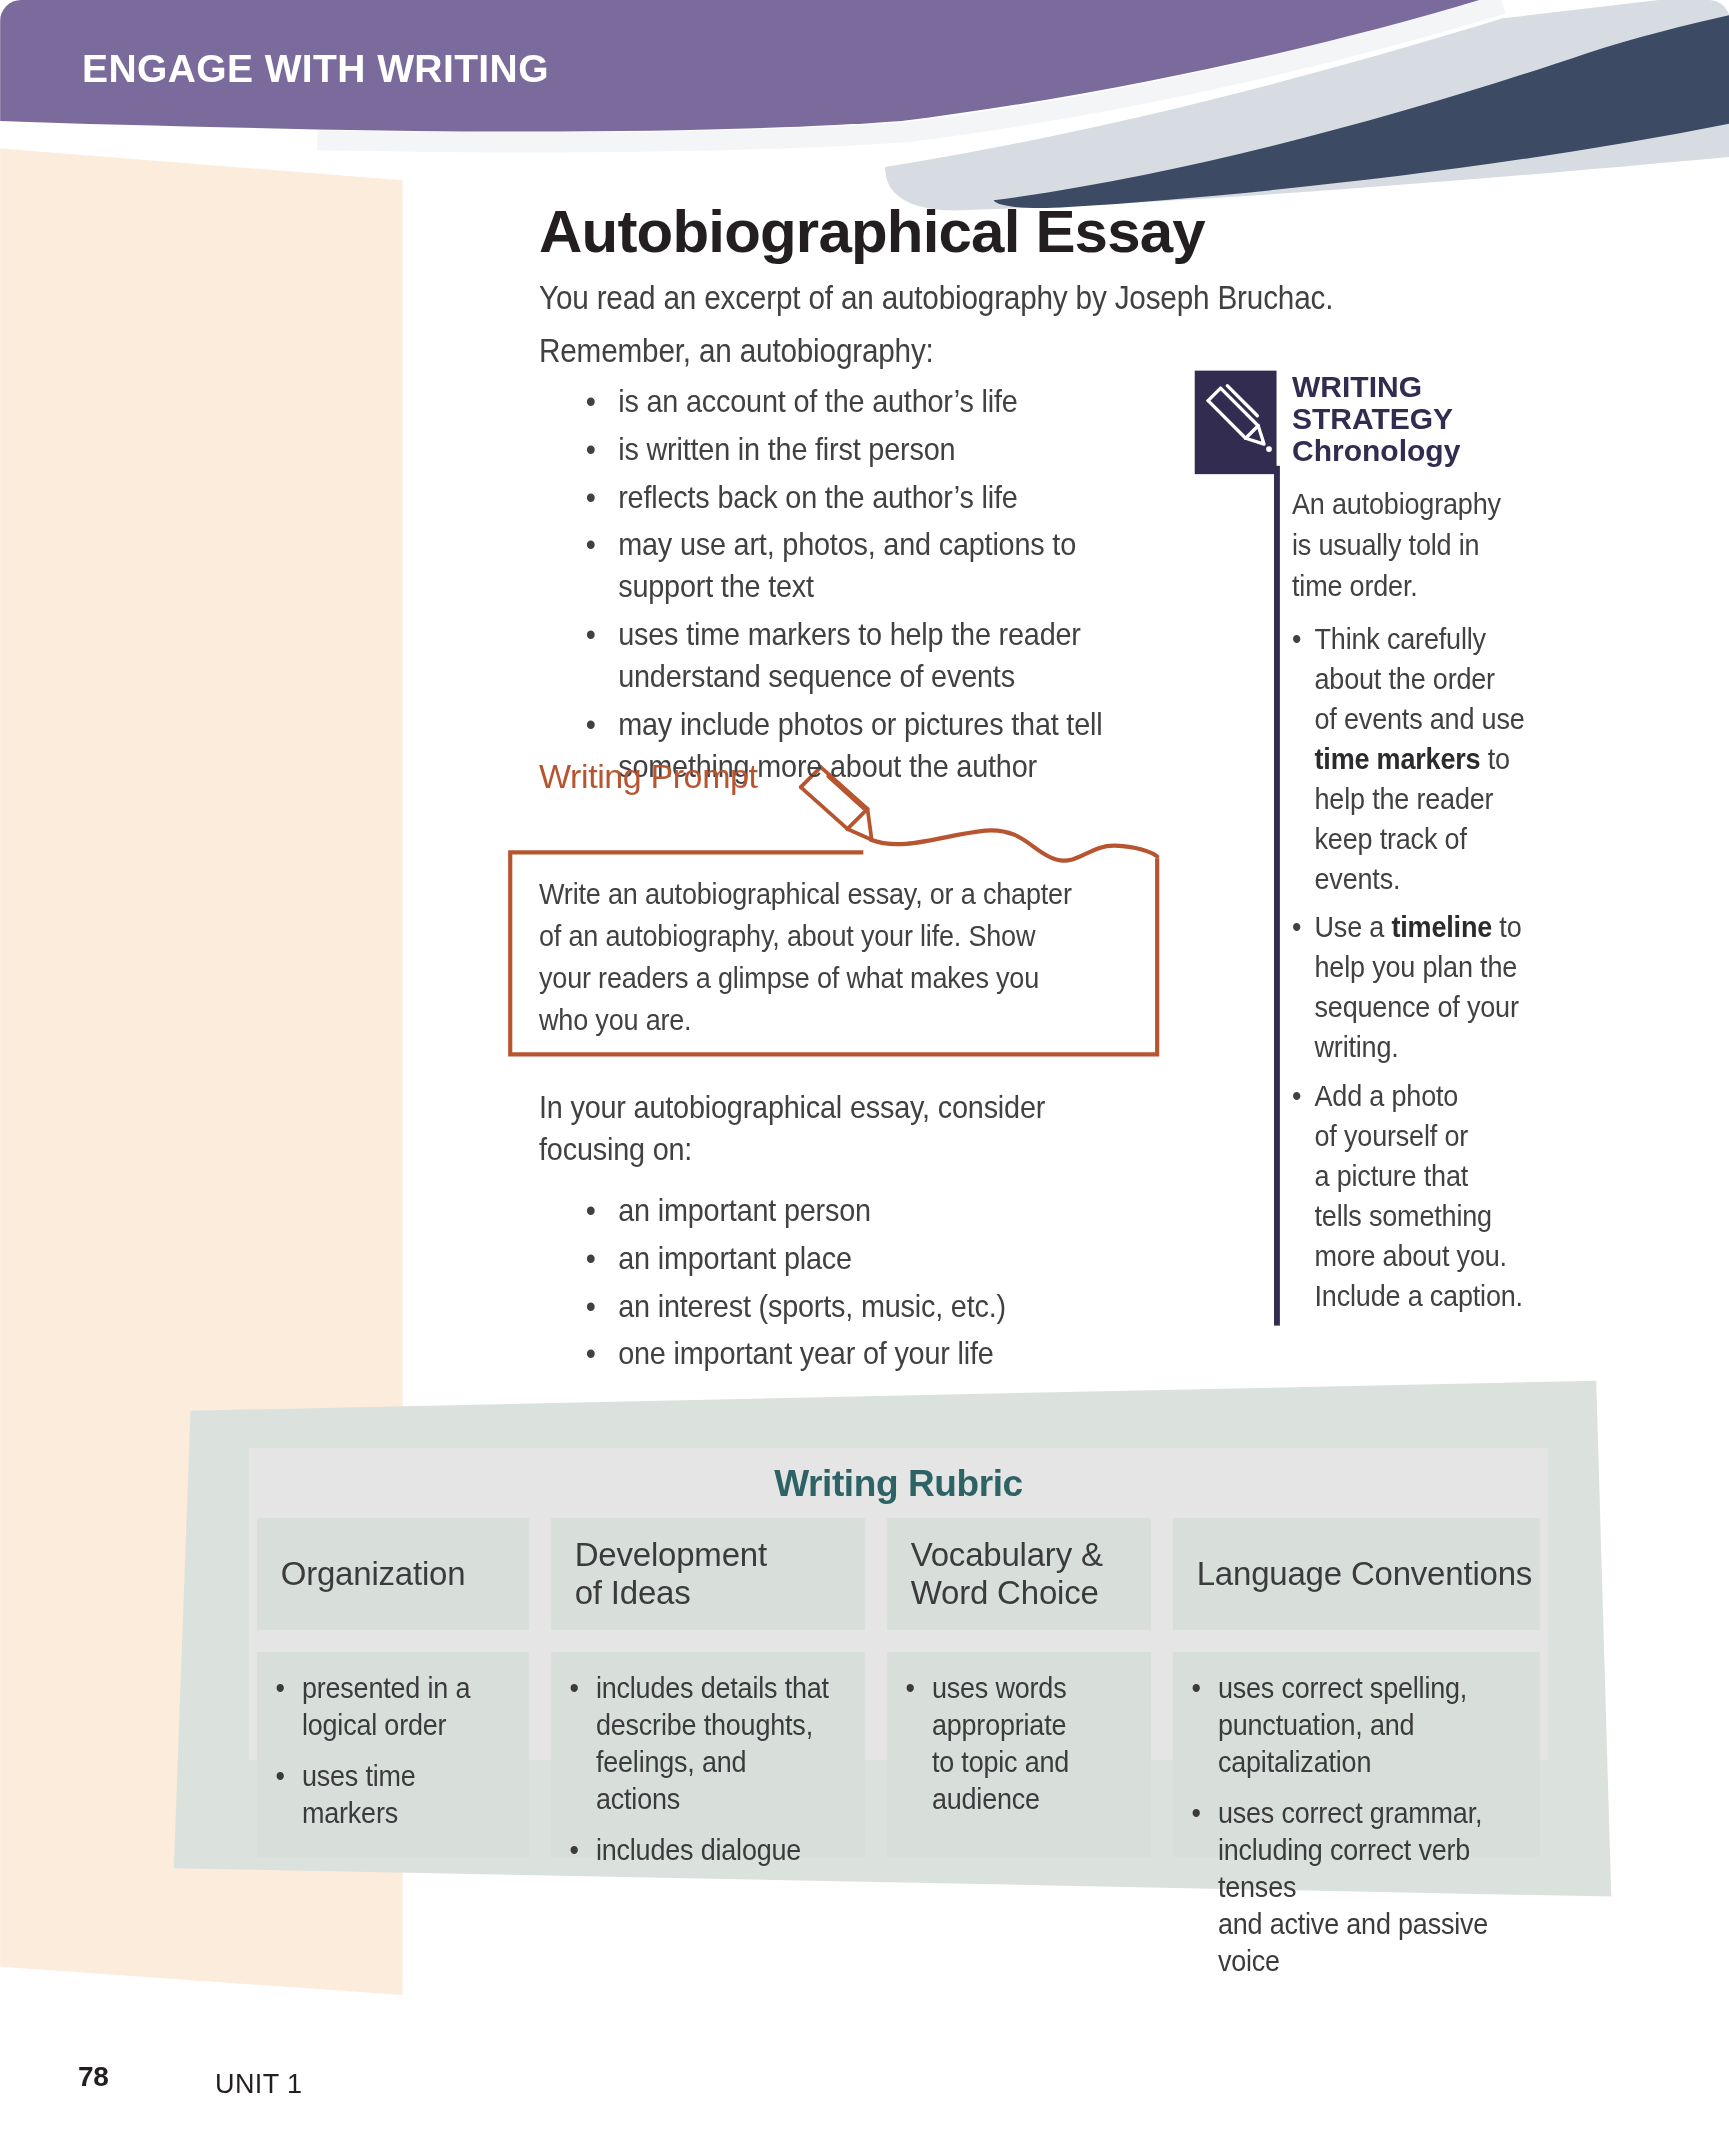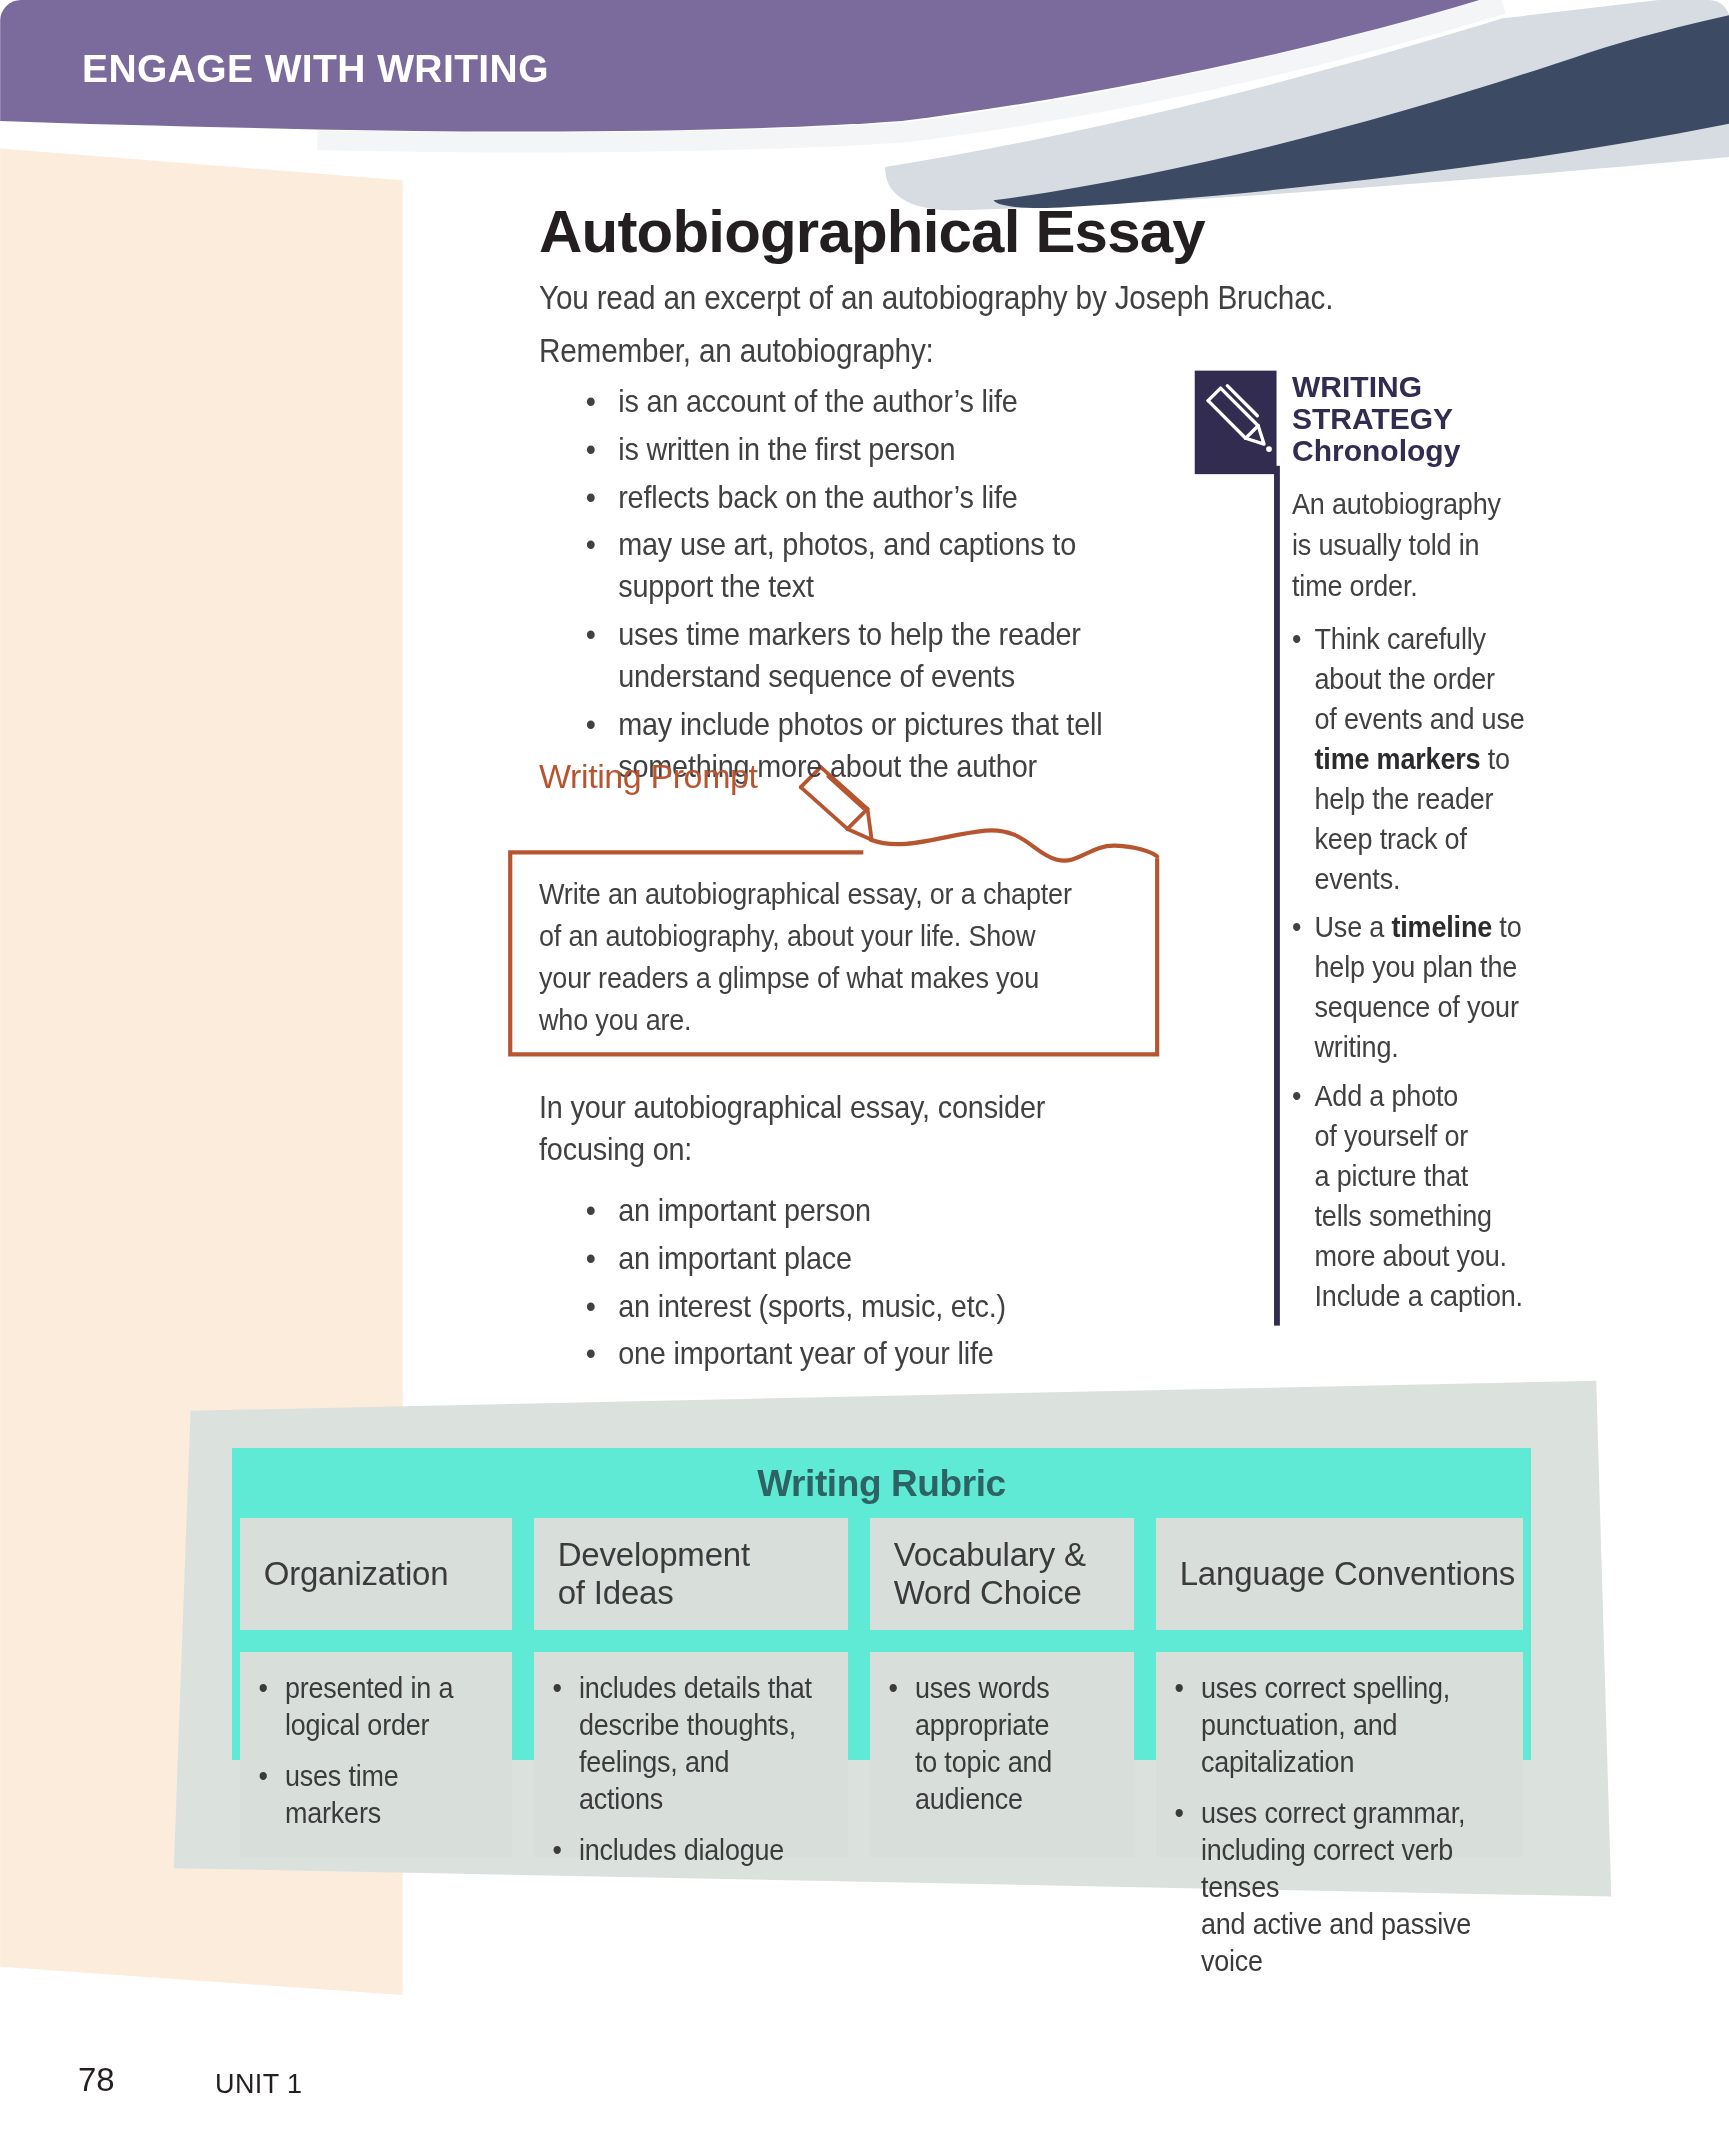--- a/index.html
+++ b/index.html
@@ -27,32 +27,32 @@
   .prompt-text{left:539px;top:873px;font-size:30px;line-height:42px;color:#414042;}
   .focus-intro{left:539px;top:1086px;font-size:32px;line-height:42px;color:#414042;}
 
   .strategy-heading{left:1292px;top:371px;font-size:30px;line-height:32px;font-weight:bold;color:#312c50;letter-spacing:0;}
   .strategy-body{left:1292px;top:483px;font-size:30px;line-height:41px;color:#414042;}
   ul.slist{list-style:none;margin:0;padding:0;left:1292px;top:619px;width:351px;}
   ul.slist li{position:relative;padding-left:25px;font-size:30px;line-height:40px;margin-bottom:8.3px;color:#414042;white-space:pre-line;}
   ul.slist li::before{content:"\2022";position:absolute;left:0;top:0;color:#414042;}
   ul.slist li b{color:#2b2b2d;}
 
-  .rubric-panel{left:232px;top:1448px;width:1299px;height:312px;background:#5eead4;}
+  .rubric-panel{left:249px;top:1448px;width:1299px;height:312px;background:#e5e5e5;}
   .rubric-title{margin:0;padding-top:15px;text-align:center;font-size:37px;font-weight:bold;color:#2e6366;letter-spacing:-0.4px;}
   .rubric-grid{position:absolute;left:8.3px;right:8.3px;top:70px;display:grid;
     grid-template-columns:272px 314px 264px 1fr;grid-template-rows:112px 205px;gap:22px;}
   .rubric-head{background:#d8dfda;display:flex;align-items:center;padding-left:23.4px;
     font-size:33px;line-height:38px;color:#3b3b3d;white-space:pre-line;}
   .rubric-cell{background:#d8dfda;padding:18.4px 8.3px 0 16.7px;}
   .rubric-cell ul{list-style:none;margin:0;padding:0;transform:scaleX(0.93);transform-origin:0 0;}
   .rubric-cell li{position:relative;padding-left:30px;font-size:29px;line-height:37px;margin-bottom:13.4px;color:#3b3b3d;white-space:pre-line;}
   .rubric-cell li::before{content:"\2022";position:absolute;left:1.7px;top:0;color:#3b3b3d;}
 
-  .footer-num{left:78px;top:2061px;font-size:33px;font-weight:normal;color:#231f20;}
+  .footer-num{left:78px;top:2061px;font-size:28px;font-weight:bold;color:#231f20;}
   .footer-unit{left:215px;top:2069px;font-size:27px;font-weight:normal;color:#231f20;letter-spacing:0.4px;}
 </style>
 </head>
 <body>
 
 <div class="page">
 
   <svg class="decor" width="1730" height="2137" viewBox="0 0 2072 2560">
 
     <path fill="#d6dce2" d="M1060,200 C1300,162 1560,96 1800,22 L2072,-10 L2072,188 C1700,222 1400,244 1150,252 C1100,253 1060,240 1060,200 Z"></path>

